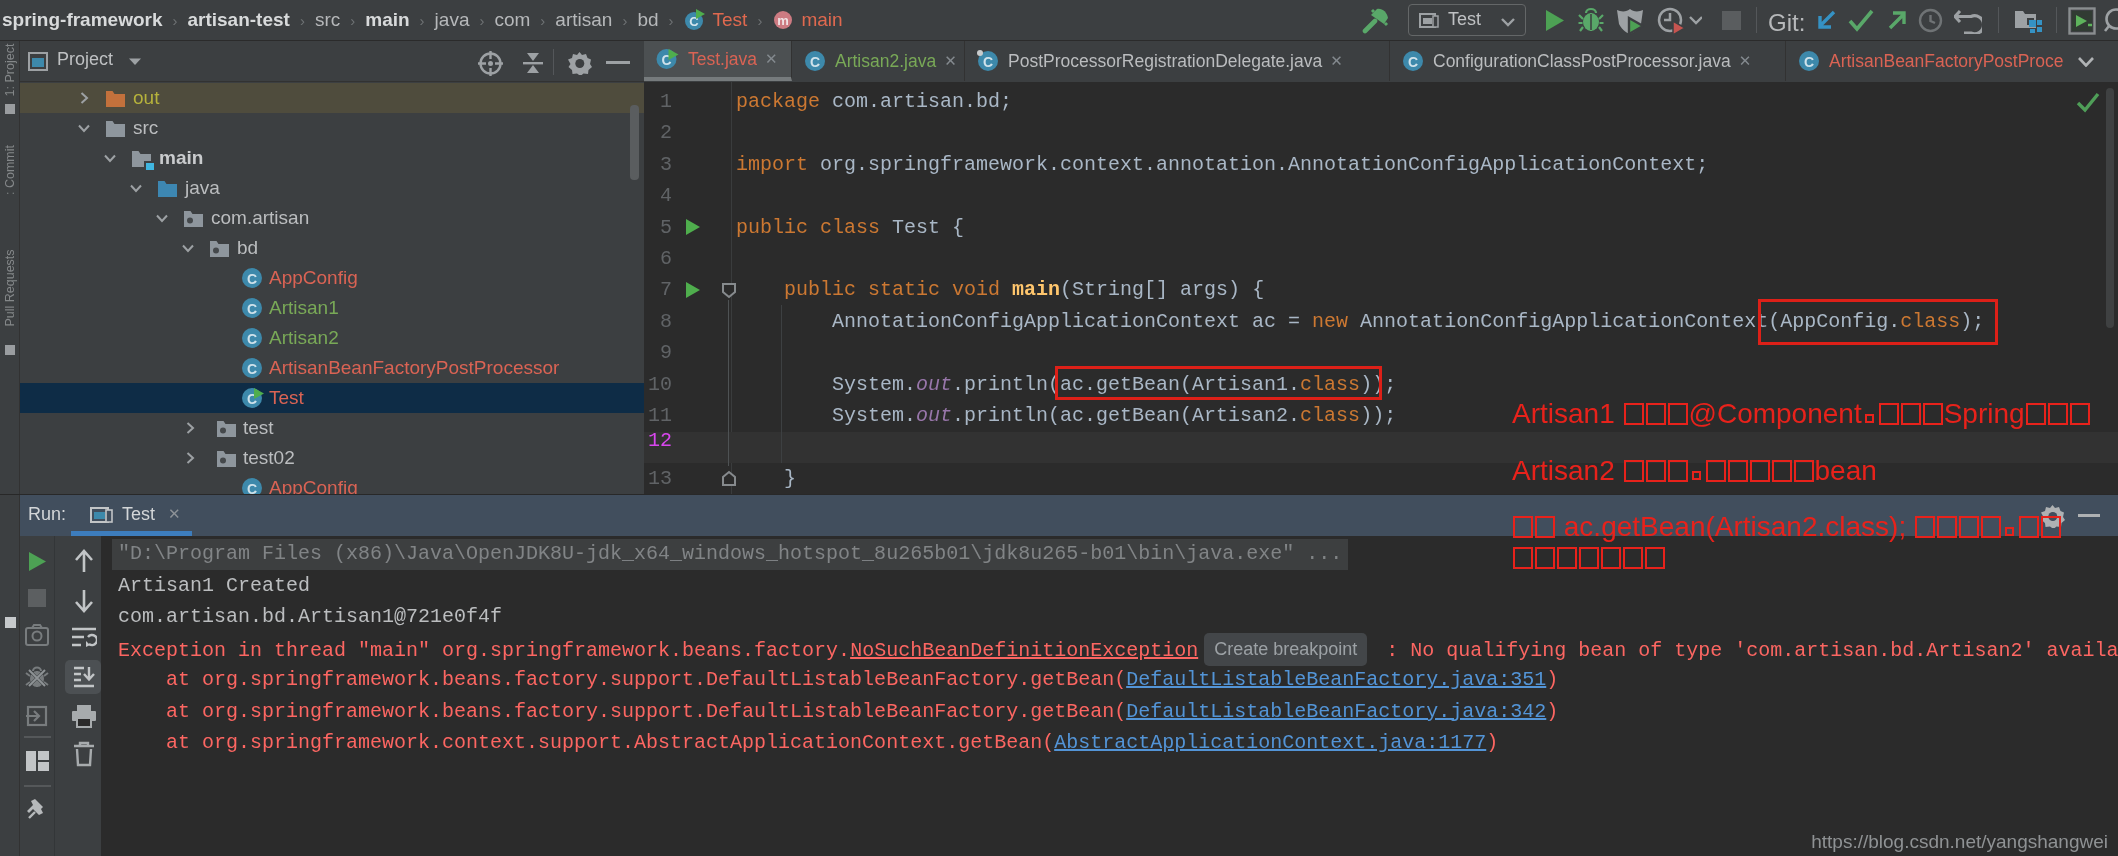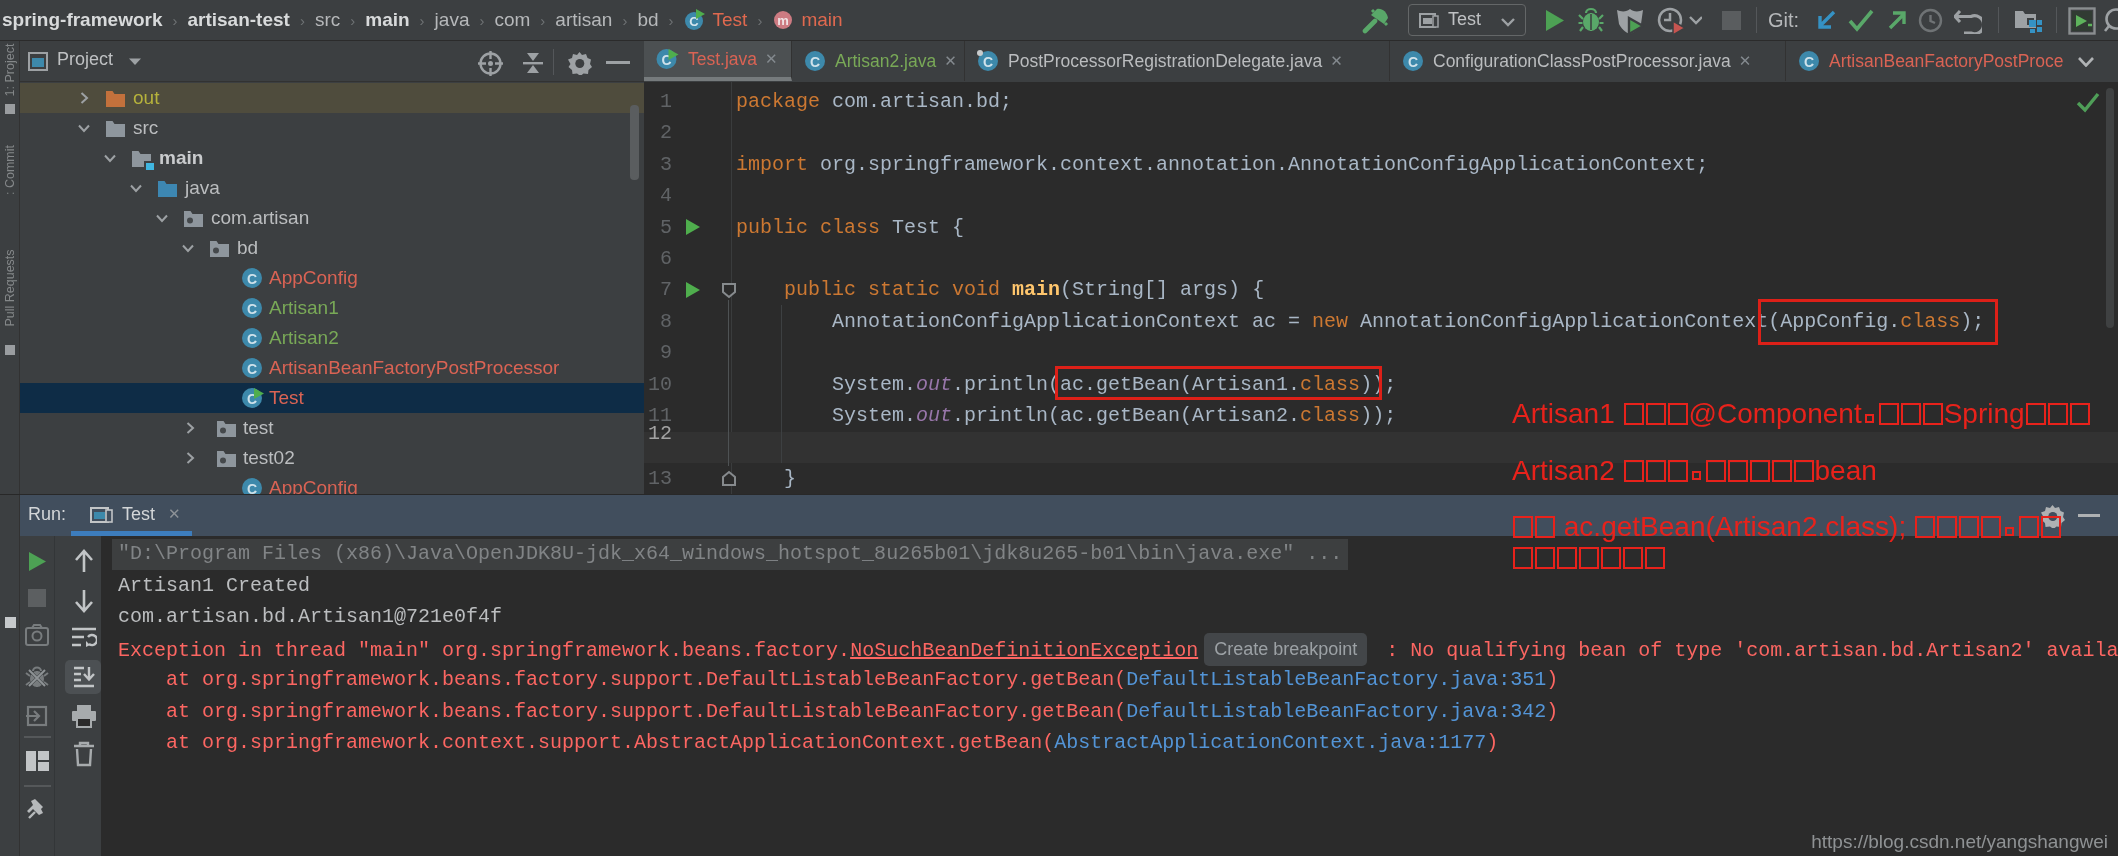--- a/index.html
+++ b/index.html
@@ -37,21 +37,21 @@
   .anno { position:absolute; color:#e8221b; font-size:28px; white-space:nowrap; }
   .cjk { display:inline-block; width:20px; height:22px; border:2px solid #e8221b; margin:0 1px -2px 1px; }
   .cjks { display:inline-block; width:14px; height:22px; margin:0 1px -2px 1px; position:relative;}
   .cjks:after{ content:""; position:absolute; left:2px; bottom:2px; width:5px; height:5px; border:2px solid #e8221b;}
   
   #runhead { left:20px; top:495px; width:2098px; height:41px; background:#414e5d; }
   #runtools { left:20px; top:536px; width:81px; height:320px; background:#3c3f41; }
   #console { left:101px; top:536px; width:2017px; height:320px; background:#2b2b2b; font:20px/31.5px "Liberation Mono",monospace; color:#bbbdbf; }
   .cline { position:absolute; left:17px; white-space:pre; }
   .cred { color:#fc6662; }
-  .clink { color:#5394d6; }
+  .clink { color:#5394d6; text-decoration:underline; }
   .cgray { color:#818486; }
   .chip { display:inline-block; background:#434649; border-radius:5px; color:#9ca1a5; font-family:"Liberation Sans",sans-serif; font-size:18px; padding:1px 10px; margin:0 7px 0 6px; vertical-align:1px; }
 </style>
 </head>
 <body>
 <div class="abs" id="topbar">
   <div class="crumbs">
     <b>spring-framework</b><span class="sep">›</span><b>artisan-test</b><span class="sep">›</span>src<span class="sep">›</span><b>main</b><span class="sep">›</span>java<span class="sep">›</span>com<span class="sep">›</span>artisan<span class="sep">›</span>bd<span class="sep">›</span>
     <svg width="22" height="22" viewBox="0 0 22 22" style="margin-right:7px">
         <circle cx="10" cy="12" r="9" fill="#3d89ab"></circle>
@@ -96,21 +96,21 @@
       <path d="M14 11 L28 19 L14 27 Z" fill="#4da154" stroke="#3c3f41" stroke-width="2.4"></path>
     </svg>
   <svg class="abs" style="left:1656px;top:6px" width="46" height="29" viewBox="0 0 46 29">
       <circle cx="14" cy="14" r="11" fill="none" stroke="#9da1a4" stroke-width="2.5"></circle>
       <path d="M14 7 L14 14 L8 14" stroke="#9da1a4" stroke-width="2.5" fill="none"></path>
       <path d="M17 15 L29 22 L17 29 Z" fill="#c75450" stroke="#3c3f41" stroke-width="1.5"></path>
       <path d="M34 11 L40 17 L46 11" fill="none" stroke="#9da1a4" stroke-width="2.4"></path>
     </svg>
   <rect class="abs" style="left:1722px;top:11px;width:19px;height:19px;background:#5a5d5f"></rect>
   <div class="abs" style="left:1756px;top:7px;width:1px;height:26px;background:#54575a"></div>
-  <span class="abs" style="left:1768px;top:9px;font-size:20px;color:#b6b8ba">Git:</span>
+  <span class="abs" style="left:1768px;top:9px;font-size:24px;color:#b6b8ba">Git:</span>
   <svg class="abs" style="left:1814px;top:8px" width="24" height="24" viewBox="0 0 24 24">
       <path d="M20 4 L6 18 M6 8 L6 19 L17 19" fill="none" stroke="#3592c4" stroke-width="3.4"></path>
     </svg>
   <svg class="abs" style="left:1848px;top:9px" width="26" height="23" viewBox="0 0 26 23">
       <path d="M2 12 L9 20 L24 2" fill="none" stroke="#59a869" stroke-width="3.6"></path>
     </svg>
   <svg class="abs" style="left:1886px;top:8px" width="24" height="24" viewBox="0 0 24 24">
       <path d="M4 20 L18 6 M18 16 L18 5 L7 5" fill="none" stroke="#59a869" stroke-width="3.4"></path>
     </svg>
   <svg class="abs" style="left:1918px;top:8px" width="25" height="25" viewBox="0 0 25 25">
@@ -354,21 +354,21 @@
   <div class="lnum" style="left:-2px;top:35.4px">2</div>
   <div class="lnum" style="left:-2px;top:66.8px">3</div>
   <div class="lnum" style="left:-2px;top:98.2px">4</div>
   <div class="lnum" style="left:-2px;top:129.6px">5</div>
   <div class="lnum" style="left:-2px;top:161px">6</div>
   <div class="lnum" style="left:-2px;top:192.4px">7</div>
   <div class="lnum" style="left:-2px;top:223.8px">8</div>
   <div class="lnum" style="left:-2px;top:255.2px">9</div>
   <div class="lnum" style="left:-2px;top:286.6px">10</div>
   <div class="lnum" style="left:-2px;top:318px">11</div>
-  <div class="lnum" style="left:-2px;top:336px;color:#a3a3a3">12</div>
+  <div class="lnum" style="left:-2px;top:343px;color:#d946ef">12</div>
   <div class="lnum" style="left:-2px;top:380.8px">13</div>
 
   <svg class="abs" style="left:40px;top:136px" width="17" height="18" viewBox="0 0 17 18">
       <path d="M2 1 L16 9 L2 17 Z" fill="#4fae4d"></path>
     </svg>
   <svg class="abs" style="left:40px;top:199px" width="17" height="18" viewBox="0 0 17 18">
       <path d="M2 1 L16 9 L2 17 Z" fill="#4fae4d"></path>
     </svg>
 
   <div class="abs" style="left:84px;top:218px;width:1px;height:166px;background:#4e5254"></div>

